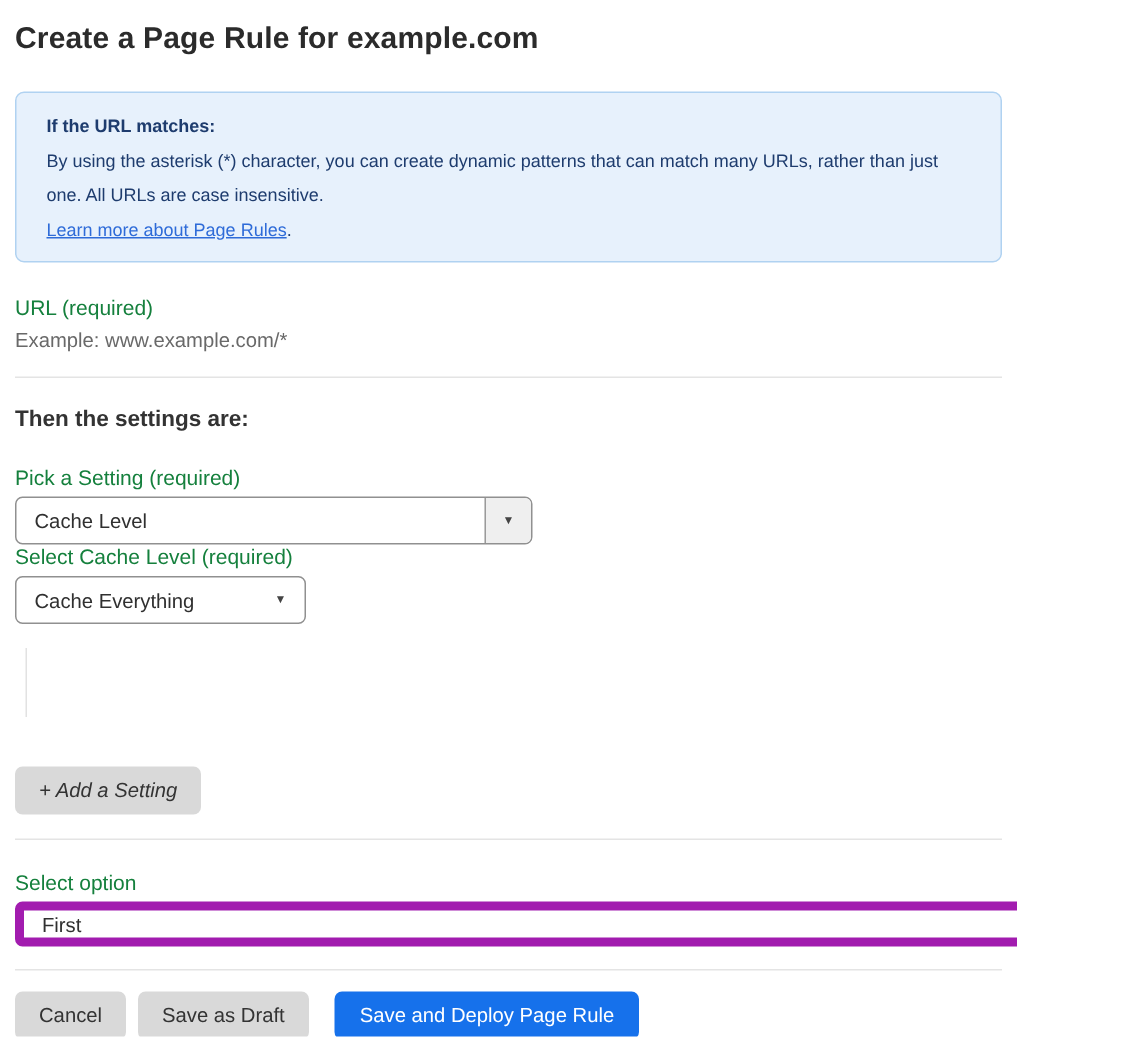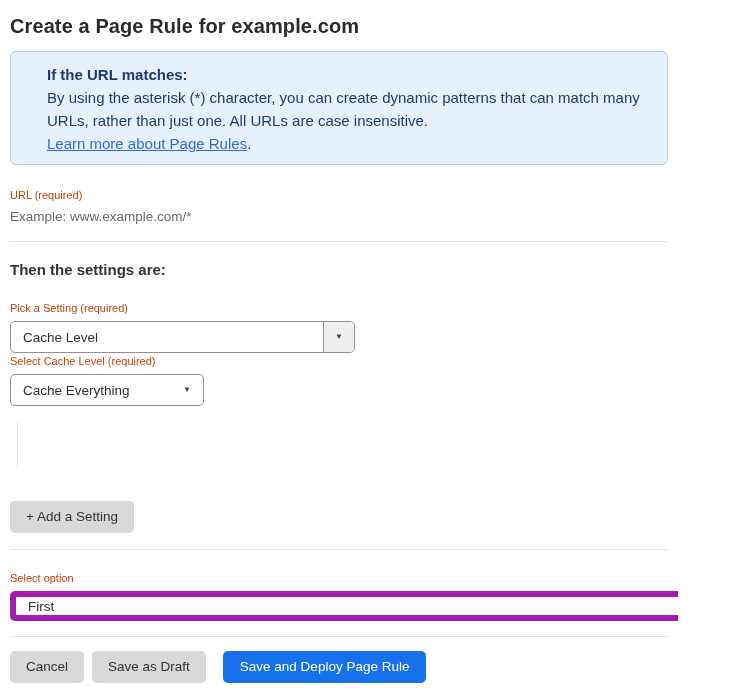--- a/index.html
+++ b/index.html
@@ -13,40 +13,40 @@
   .page-title {
     margin-top: 12px;
     font-size: 20px;
     line-height: 28px;
     font-weight: bold;
     color: #2b2b2b;
     letter-spacing: .1px;
   }
 
   .info-box {
-    margin-top: 11px;
+    margin-top: 21px;
     background: #e7f1fc;
     border: 1px solid #b0d2f1;
     border-radius: 6px;
-    padding: 11px 20px 9px 36px;
+    padding: 11px 20px 9px 20px;
     color: #1e3c6e;
-    font-size: 15px;
+    font-size: 12px;
     line-height: 23px;
   }
   .info-box .info-heading { font-weight: bold; }
   .info-box a.info-link {
     color: #2e6bd8;
     text-decoration: underline;
     cursor: pointer;
   }
 
   .field-label {
     margin-top: 22px;
-    font-size: 11px;
-    color: #c2410c;
+    font-size: 14px;
+    color: #15803d;
     line-height: 16px;
   }
   .text-input {
     display: block;
     margin-top: 6px;
     width: 730px;
     height: 30px;
     border: 1px solid #9b9b9b;
     border-radius: 4px;
     padding: 0 12px;
@@ -127,21 +127,21 @@
     border-radius: 5px;
     font-family: "Liberation Sans", "DejaVu Sans", sans-serif;
     font-size: 13.5px;
     line-height: 16px;
     padding: 8px 16px;
     cursor: pointer;
   }
   .btn-gray { background: #d9d9d9; color: #333; }
   .btn-blue { background: #1671eb; color: #ffffff; padding: 8px 17px; }
 
-  .add-setting-btn { margin-top: 33px; }
+  .add-setting-btn { margin-top: 33px; font-style: italic; }
 
   .order-select {
     margin-top: 5px;
     width: 730px;
     height: 30px;
     border: 6px solid #a21caf;
     border-radius: 5px;
     background: #fff;
     display: flex;
     align-items: center;

